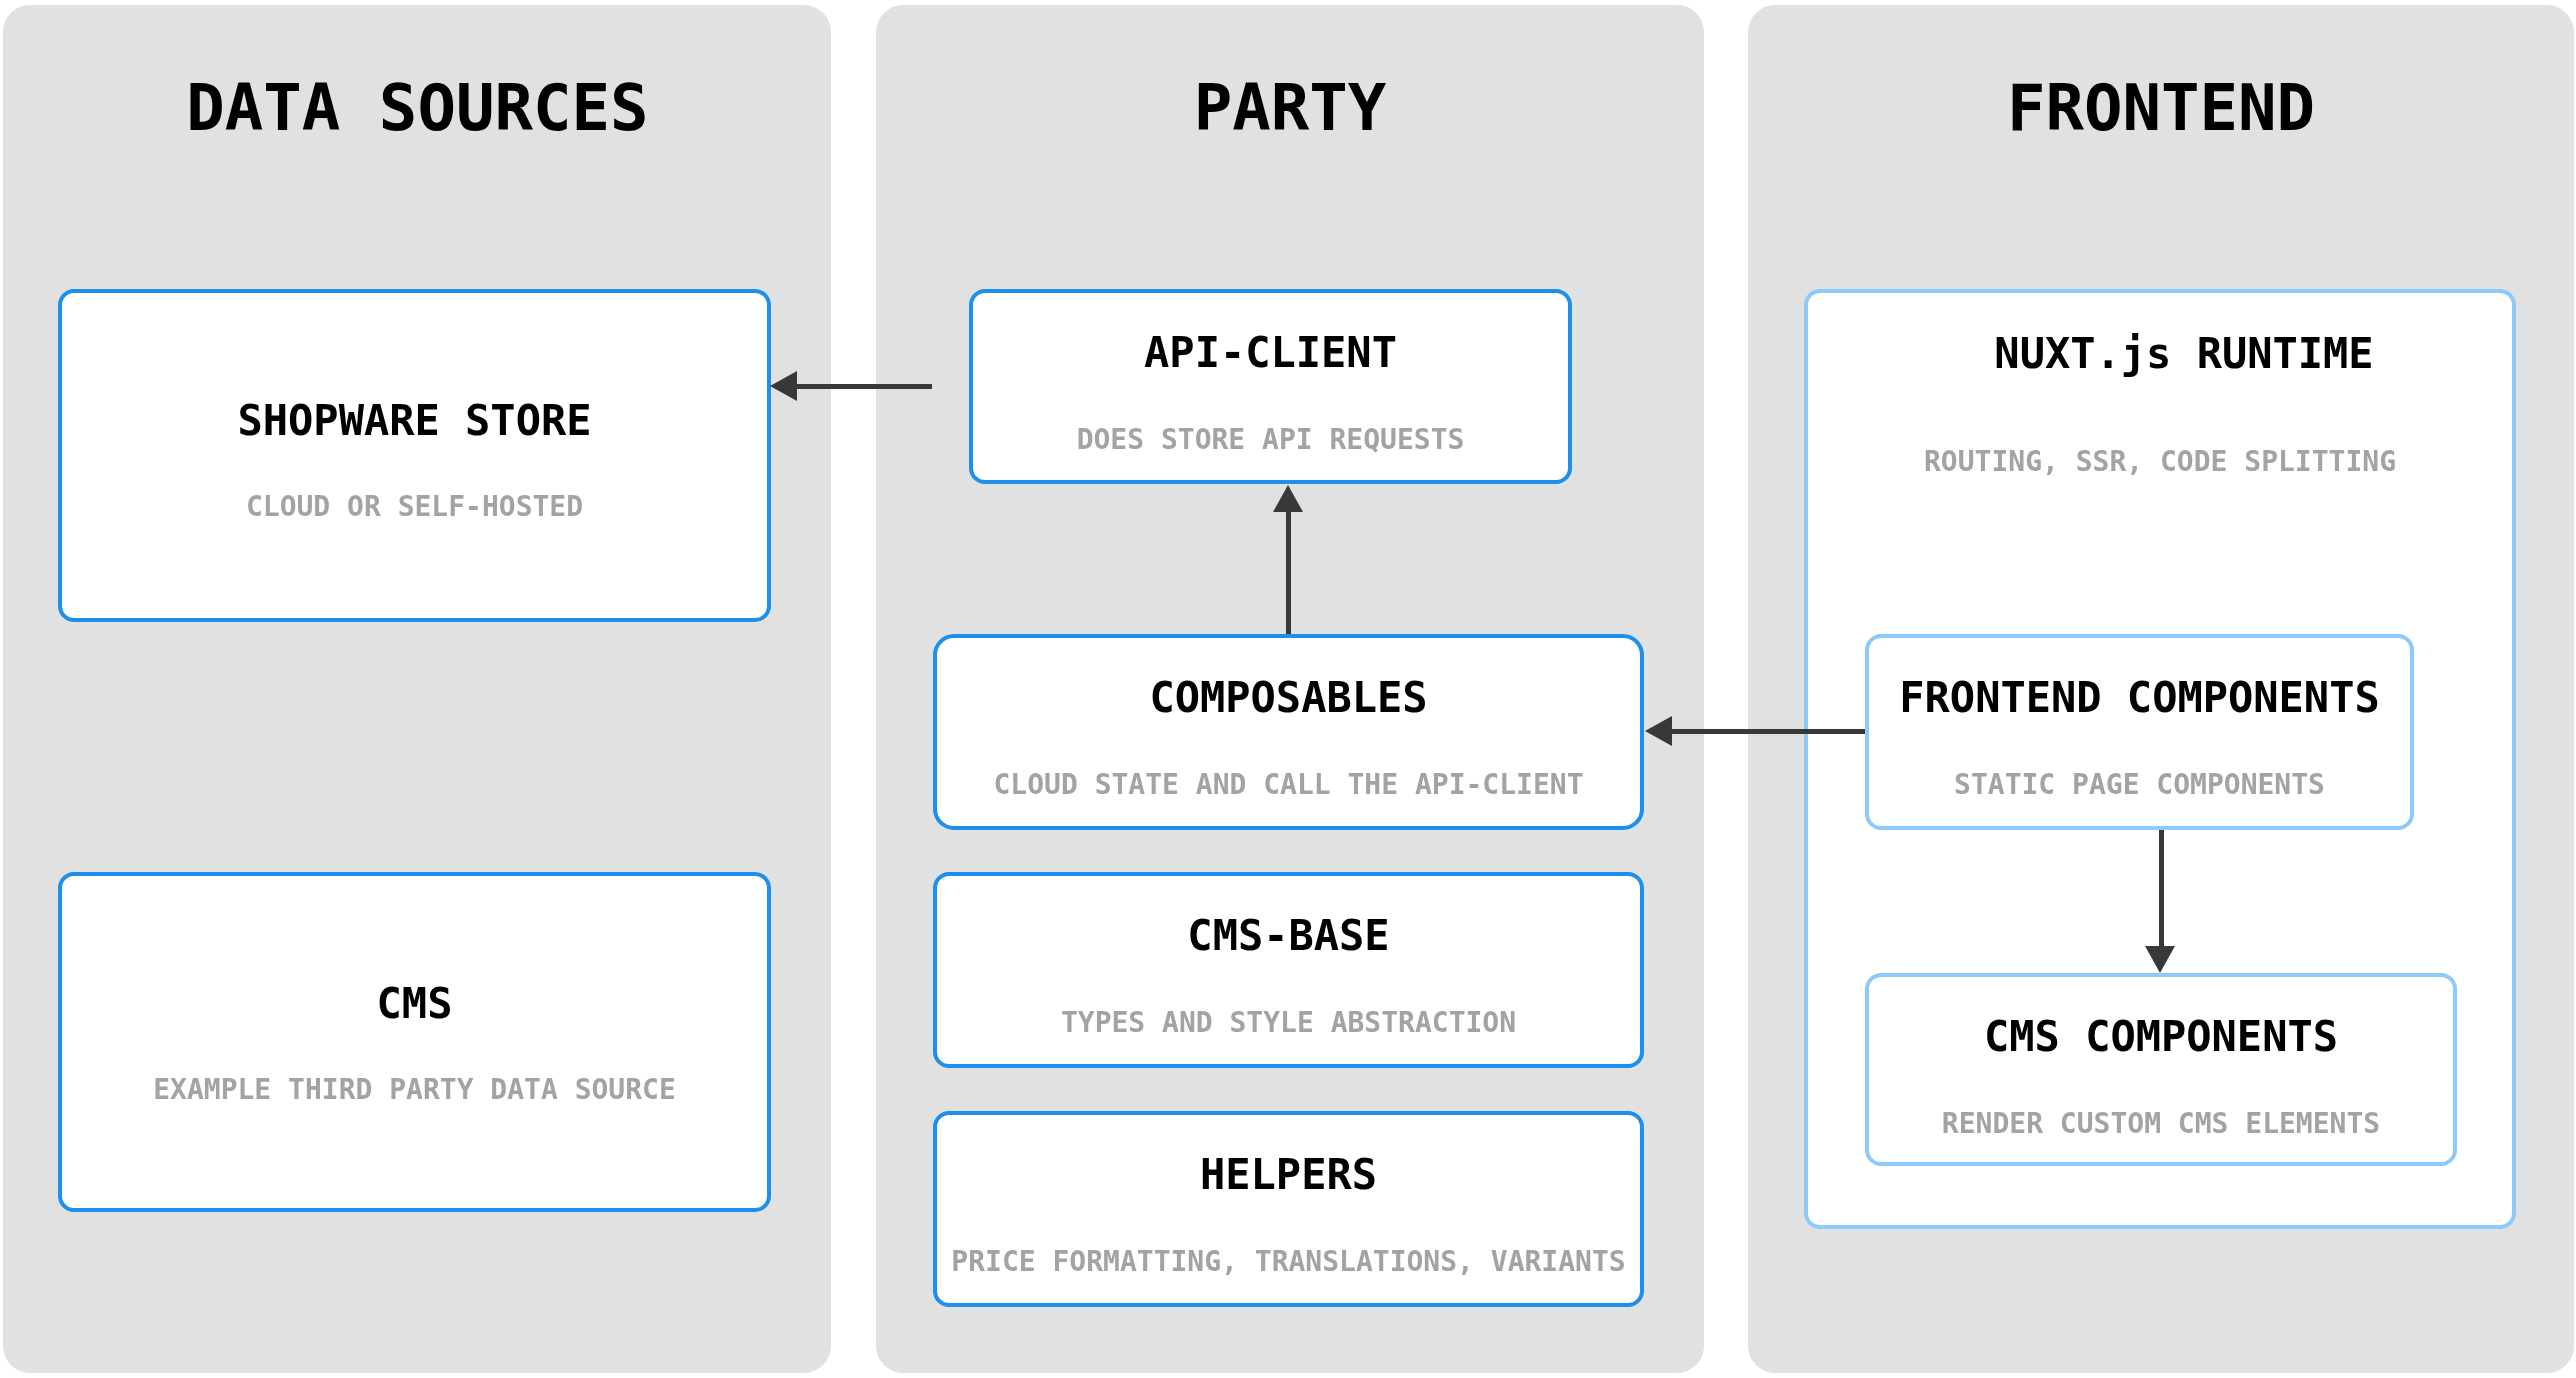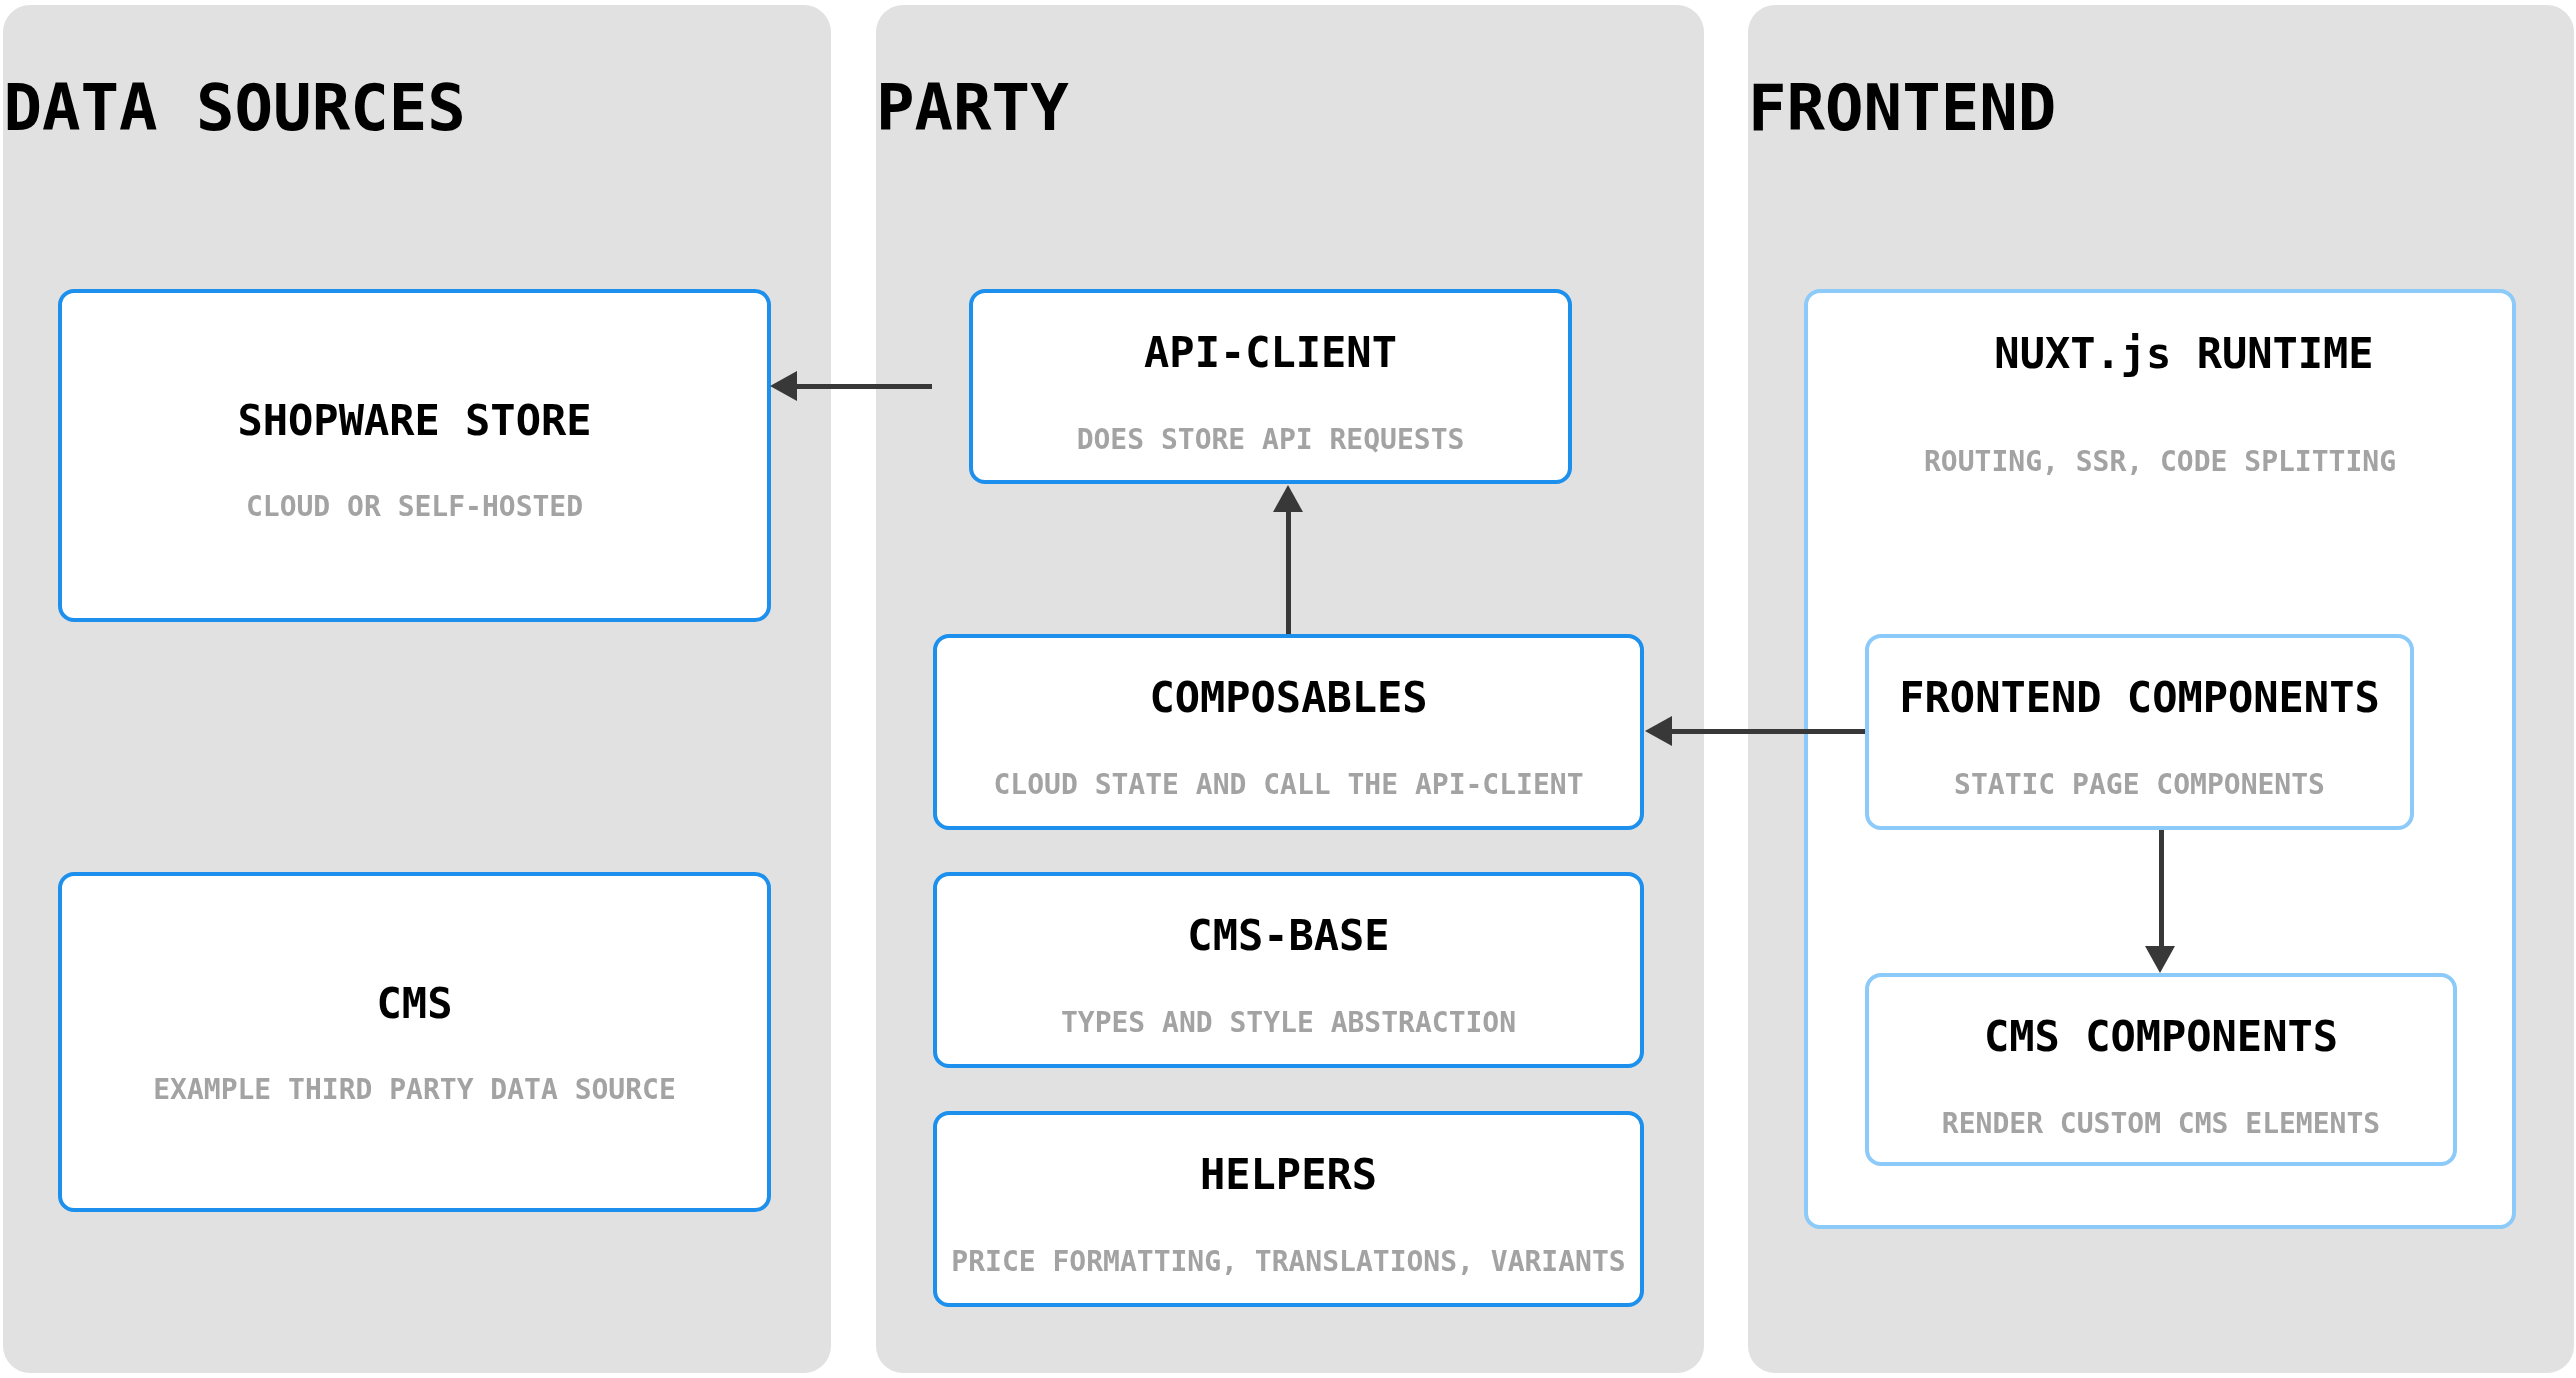--- a/index.html
+++ b/index.html
@@ -9,21 +9,21 @@
   }
   
   .panel{
     position:absolute;top:5.4px;height:1368px;
     background:#e1e1e1;border-radius:27px;z-index:1;
   }
   #panel-data{left:3.4px;width:828px;}
   #panel-logic{left:876px;width:828px;}
   #panel-template{left:1748px;width:826px;}
   .col-title{
-    position:absolute;top:66px;left:0;right:0;text-align:left;
+    position:absolute;top:66px;left:0;right:0;text-align:center;
     font-size:64px;font-weight:bold;color:#000000;white-space:nowrap;
   }
   
   .node{
     position:absolute;background:#ffffff;
     border:4.7px solid #1c90ec;border-radius:16px;
     box-sizing:border-box;z-index:2;
   }
   .node.light{border-color:#8ccaf9;}
   .node.inner{z-index:3;}
@@ -37,21 +37,21 @@
     font-size:28px;font-weight:bold;color:#a3a3a3;
     transform:translateY(-50%);white-space:nowrap;
   }
   .pos-tall .title{top:127px;}   .pos-tall .subtitle{top:213px;}
   .pos-small .title{top:59px;}   .pos-small .subtitle{top:146px;}
   .pos-nuxt .title{top:60px;padding-left:48px;}    .pos-nuxt .subtitle{top:168px;}
 
   #node-shopware   {left:58px;  top:289px;  width:713px; height:333px;}
   #node-cms        {left:58px;  top:872px; width:713px; height:340px;}
   #node-api        {left:933px;top:289px;  width:603px; height:195px;margin-left:36px;}
-  #node-composables{left:933px;top:634px;  width:711px; height:196px;}
+  #node-composables{left:933px;top:634px;  width:711px; height:196px;border-radius:21px;}
   #node-cmsbase    {left:933px;top:872px; width:711px; height:196px;}
   #node-helpers    {left:933px;top:1111px; width:711px; height:196px;}
   #node-nuxt       {left:1804px;top:289px;  width:712px; height:940px;}
   #node-frontend   {left:1865px;top:634px;  width:549px;  height:196px;}
   #node-cmscomp    {left:1865px;top:973px; width:592px;  height:193px;}
 
   
   .edge-line{position:absolute;background:#383838;z-index:4;}
   .head{position:absolute;width:0;height:0;z-index:4;}
   .head-left {border-top:15.4px solid transparent;border-bottom:15.4px solid transparent;border-right:27px solid #383838;}

